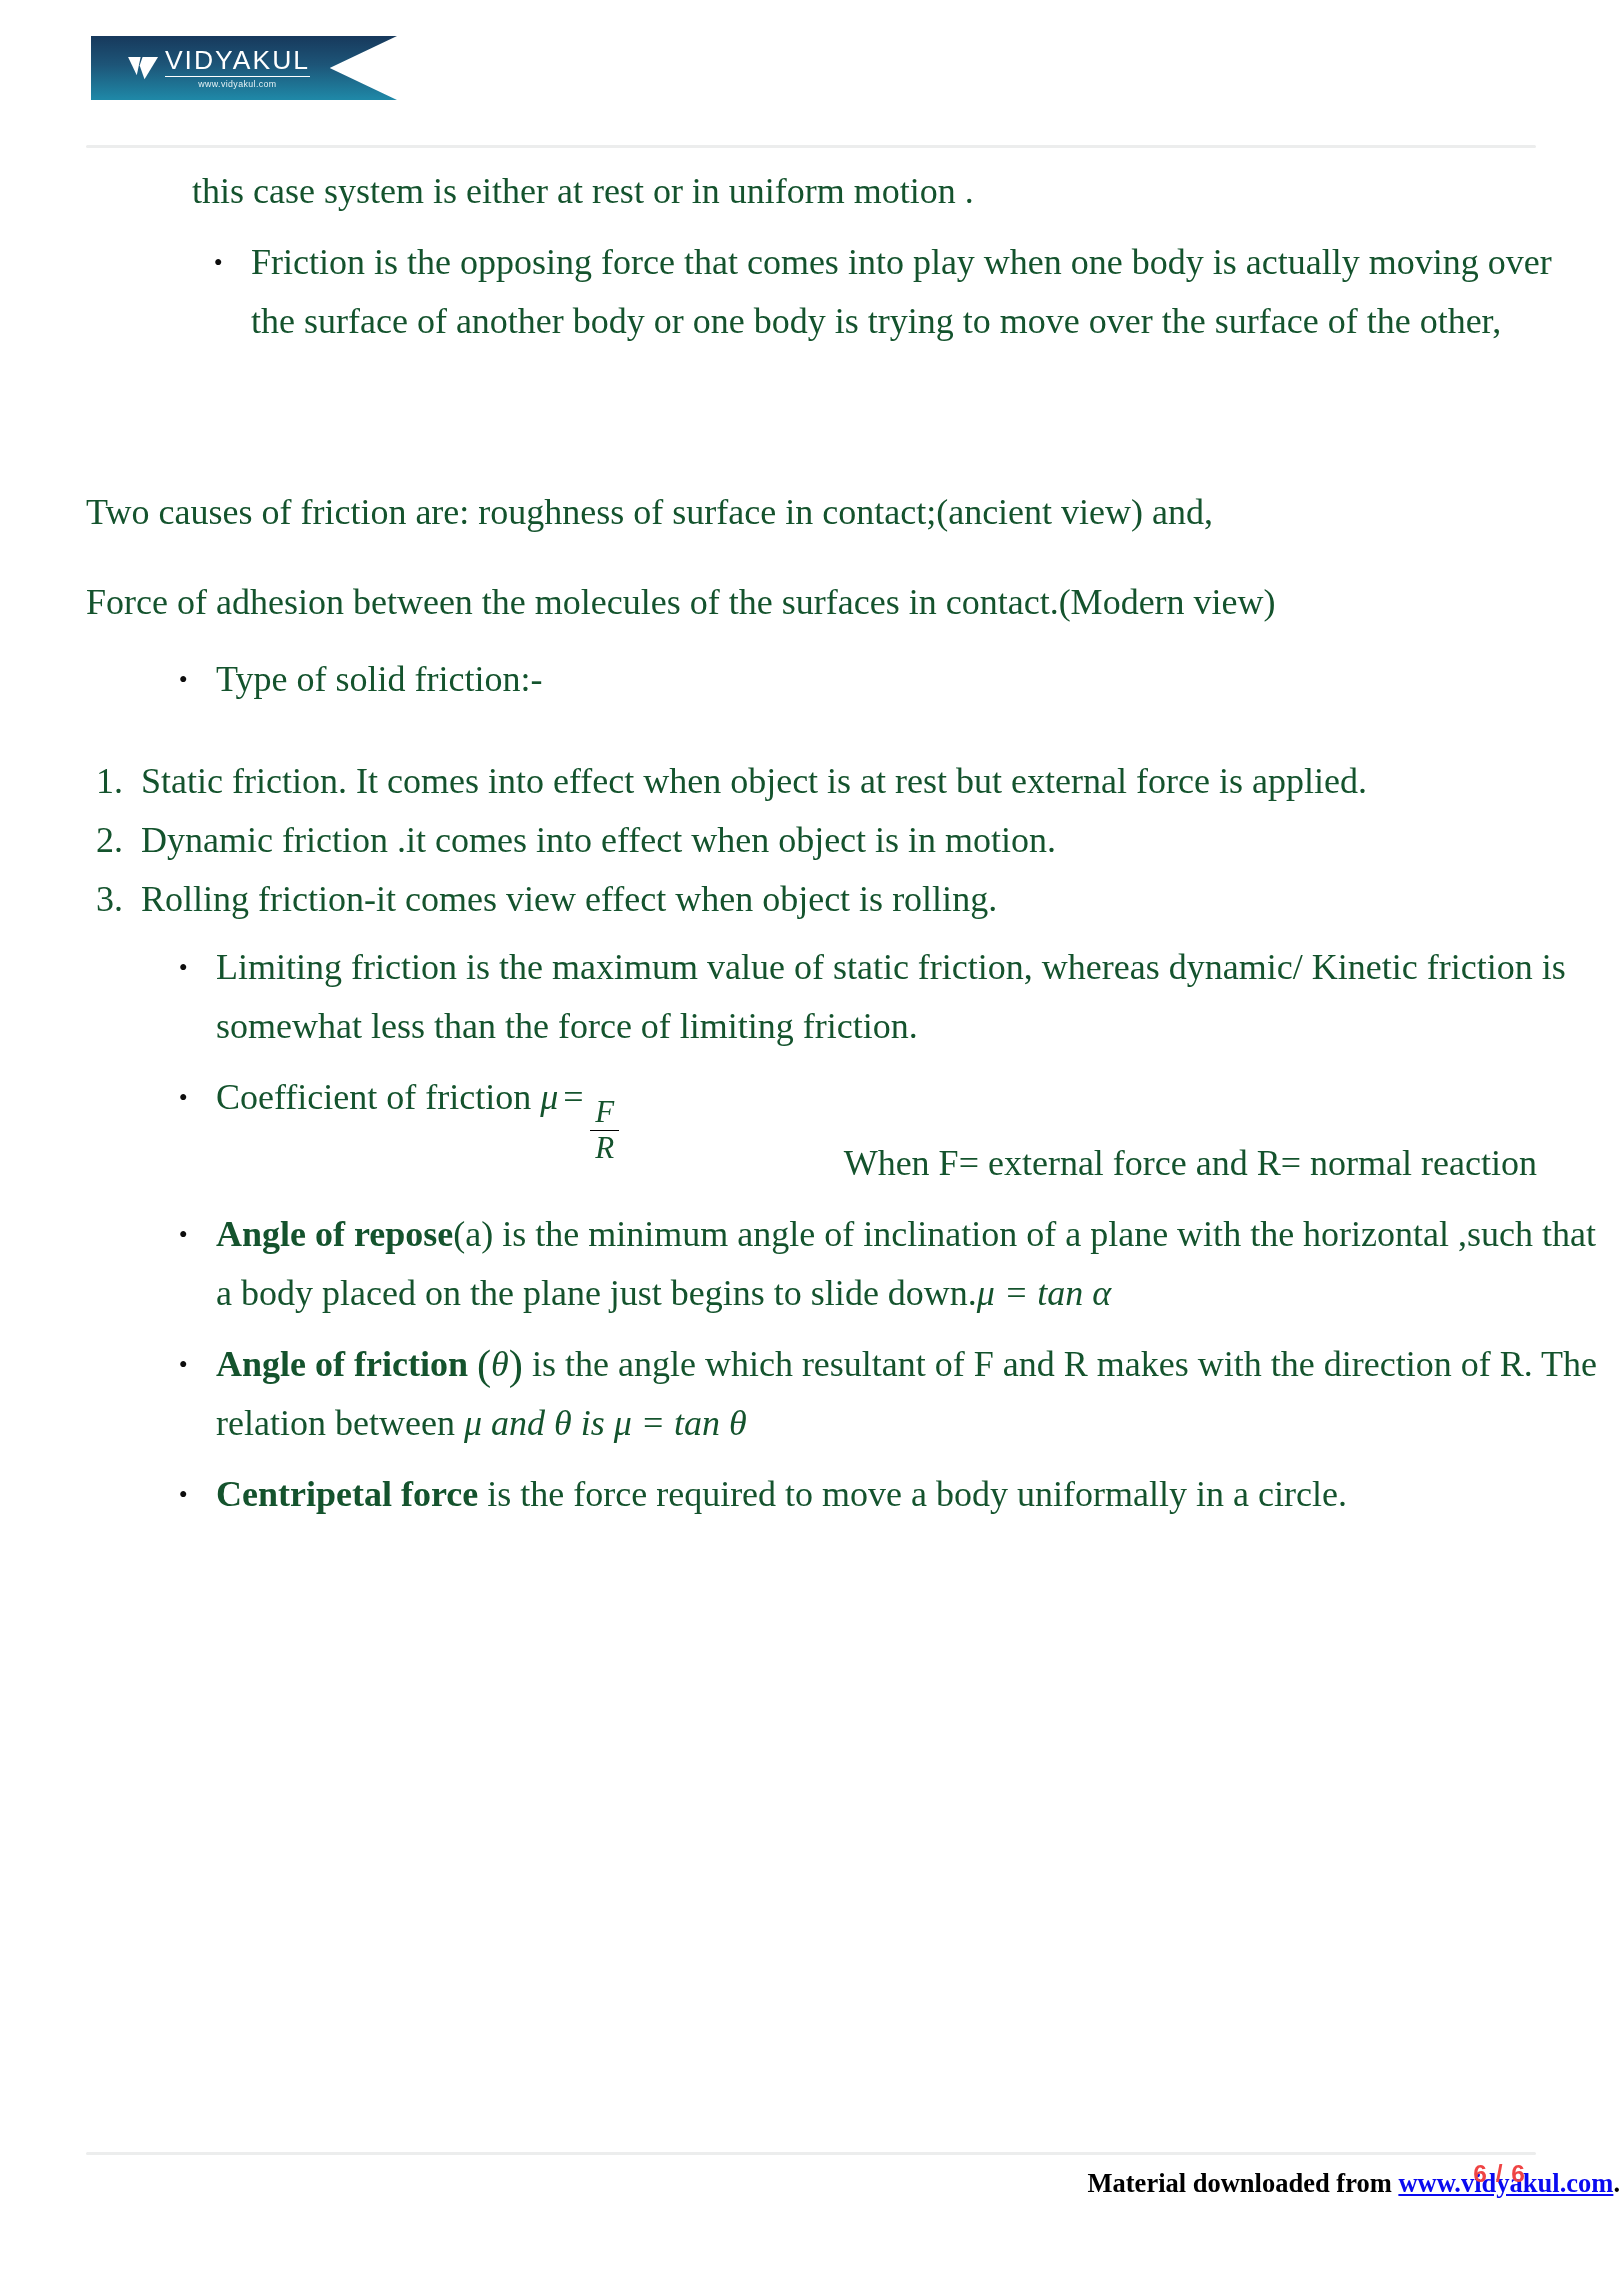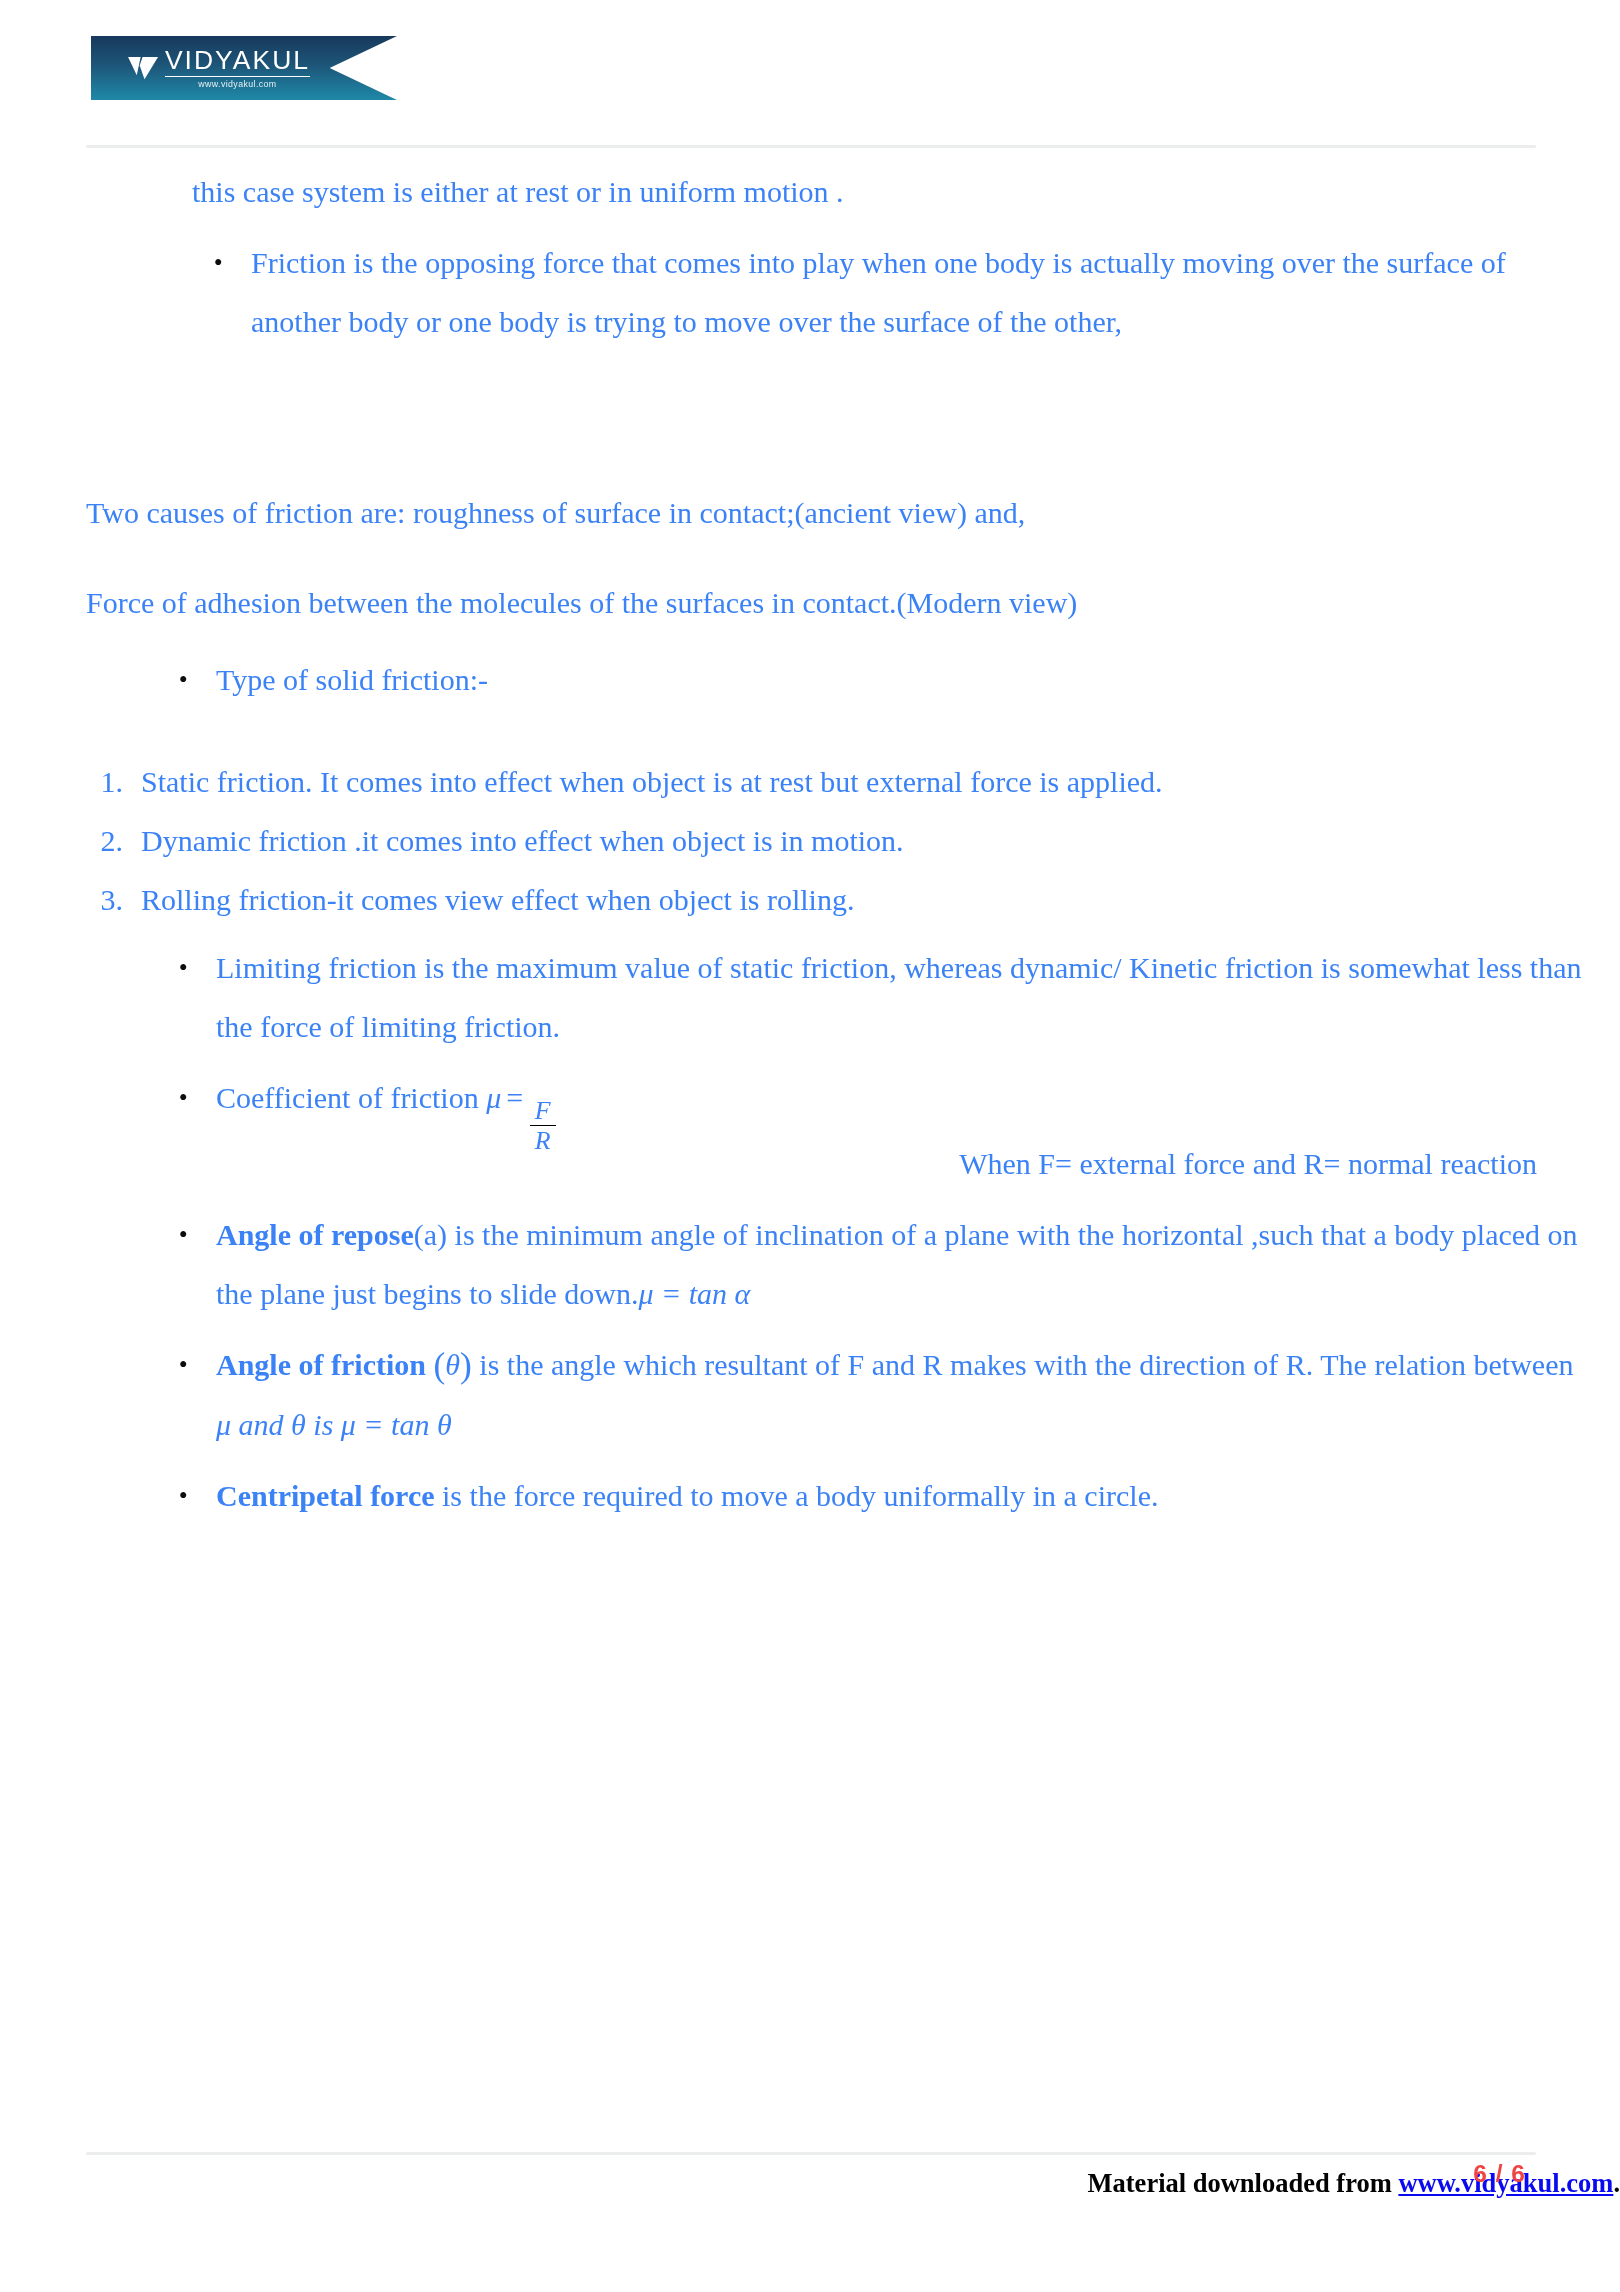--- a/index.html
+++ b/index.html
@@ -91,23 +91,23 @@
 
   
   .content {
     position: absolute;
     left: 0;
     top: 152px;
     width: 1620px;
   }
 
   .para {
-    font-size: 30px;
+    font-size: 36px;
     line-height: 59px;
-    color: #3b82f6;
+    color: #14532d;
   }
 
   
   .lead-line {
     position: absolute;
     left: 192px;
     top: 9.8px;
     width: 1353px;
   }
 

